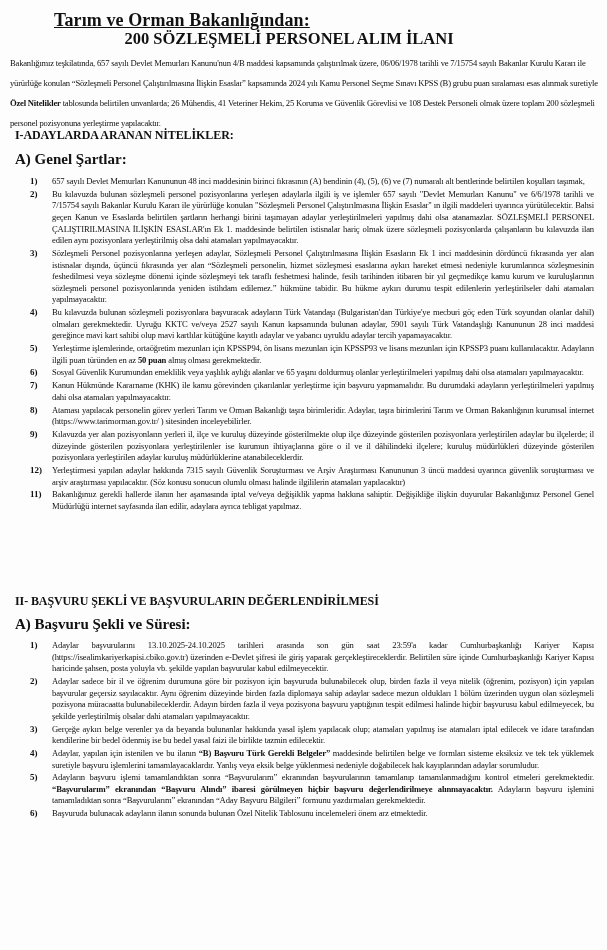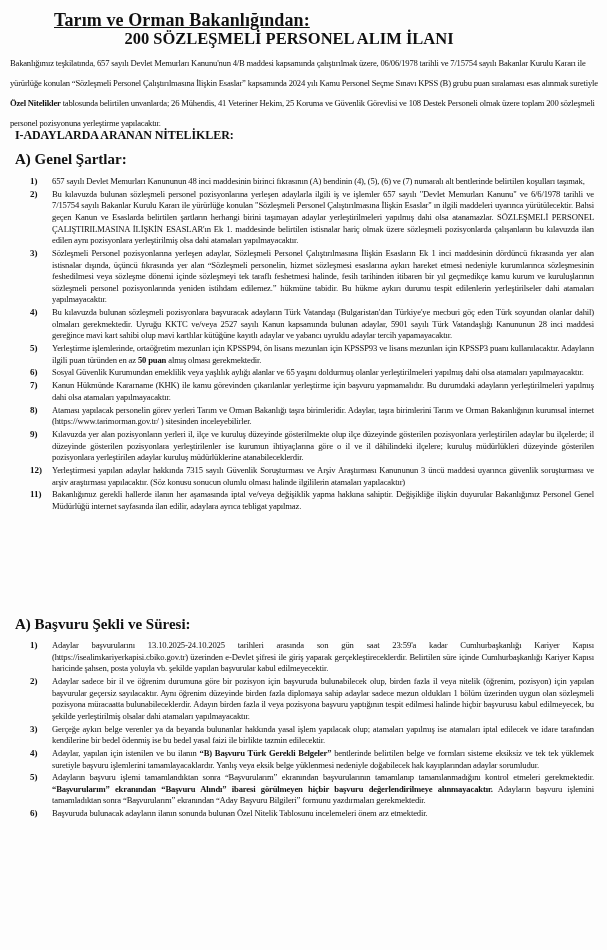--- a/index.html
+++ b/index.html
@@ -87,38 +87,39 @@
     <div class="item">
         <span class="num">12)</span>
         <span class="txt">Yerleştirmesi yapılan adaylar hakkında 7315 sayılı Güvenlik Soruşturması ve Arşiv Araştırması Kanununun 3 üncü maddesi uyarınca güvenlik soruşturması ve arşiv araştırması yapılacaktır. (Söz konusu sonucun olumlu olması halinde ilgililerin atamaları yapılacaktır)</span>
       </div>
     <div class="item">
         <span class="num">11)</span>
         <span class="txt">Bakanlığımız gerekli hallerde ilanın her aşamasında iptal ve/veya değişiklik yapma hakkına sahiptir. Değişikliğe ilişkin duyurular Bakanlığımız Personel Genel Müdürlüğü internet sayfasında ilan edilir, adaylara ayrıca tebligat yapılmaz.</span>
       </div>
   </div>
 
+  <div class="h1" style="top:594px">II- BAŞVURU ŞEKLİ VE BAŞVURULARIN DEĞERLENDİRİLMESİ</div>
   <div class="h2" style="top:616px">A) Başvuru Şekli ve Süresi:</div>
 
   <div class="list" style="top:640px">
     <div class="item">
         <span class="num">1)</span>
         <span class="txt">Adaylar başvurularını 13.10.2025-24.10.2025 tarihleri arasında son gün saat 23:59'a kadar Cumhurbaşkanlığı Kariyer Kapısı (https://isealimkariyerkapisi.cbiko.gov.tr) üzerinden e-Devlet şifresi ile giriş yaparak gerçekleştireceklerdir. Belirtilen süre içinde Cumhurbaşkanlığı Kariyer Kapısı haricinde şahsen, posta yoluyla vb. şekilde yapılan başvurular kabul edilmeyecektir.</span>
       </div>
     <div class="item">
         <span class="num">2)</span>
         <span class="txt">Adaylar sadece bir il ve öğrenim durumuna göre bir pozisyon için başvuruda bulunabilecek olup, birden fazla il veya nitelik (öğrenim, pozisyon) için yapılan başvurular geçersiz sayılacaktır. Aynı öğrenim düzeyinde birden fazla diplomaya sahip adaylar sadece mezun oldukları 1 bölüm üzerinden uygun olan sözleşmeli pozisyona müracaatta bulunabileceklerdir. Adayın birden fazla il veya pozisyona başvuru yaptığının tespit edilmesi halinde hiçbir başvurusu kabul edilmeyecek, bu şekilde yerleştirilmiş olsalar dahi atamaları yapılmayacaktır.</span>
       </div>
     <div class="item">
         <span class="num">3)</span>
         <span class="txt">Gerçeğe aykırı belge verenler ya da beyanda bulunanlar hakkında yasal işlem yapılacak olup; atamaları yapılmış ise atamaları iptal edilecek ve idare tarafından kendilerine bir bedel ödenmiş ise bu bedel yasal faizi ile birlikte tazmin edilecektir.</span>
       </div>
     <div class="item">
         <span class="num">4)</span>
-        <span class="txt"><span>Adaylar, yapılan için istenilen ve bu ilanın </span><b>“B) Başvuru Türk Gerekli Belgeler”</b><span> bentlerinde belirtilen belge ve formları sisteme eksiksiz ve tek tek yüklemek suretiyle başvuru işlemlerini tamamlayacaklardır. Yanlış veya eksik belge yüklenmesi nedeniyle doğabilecek hak kayıplarından adaylar sorumludur.</span></span>
+        <span class="txt"><span>Adaylar, yapılan için istenilen ve bu ilanın </span><b>“B) Başvuru Türk Gerekli Belgeler”</b><span> maddesinde belirtilen belge ve formları sisteme eksiksiz ve tek tek yüklemek suretiyle başvuru işlemlerini tamamlayacaklardır. Yanlış veya eksik belge yüklenmesi nedeniyle doğabilecek hak kayıplarından adaylar sorumludur.</span></span>
       </div>
     <div class="item">
         <span class="num">5)</span>
         <span class="txt"><span>Adayların başvuru işlemi tamamlandıktan sonra “Başvurularım” ekranından başvurularının tamamlanıp tamamlanmadığını kontrol etmeleri gerekmektedir. </span><b>“Başvurularım” ekranından “Başvuru Alındı” ibaresi görülmeyen hiçbir başvuru değerlendirilmeye alınmayacaktır.</b><span> Adayların başvuru işlemini tamamladıktan sonra “Başvurularım” ekranından “Aday Başvuru Bilgileri” formunu yazdırmaları gerekmektedir.</span></span>
       </div>
     <div class="item">
         <span class="num">6)</span>
         <span class="txt">Başvuruda bulunacak adayların ilanın sonunda bulunan Özel Nitelik Tablosunu incelemeleri önem arz etmektedir.</span>
       </div>
   </div>

